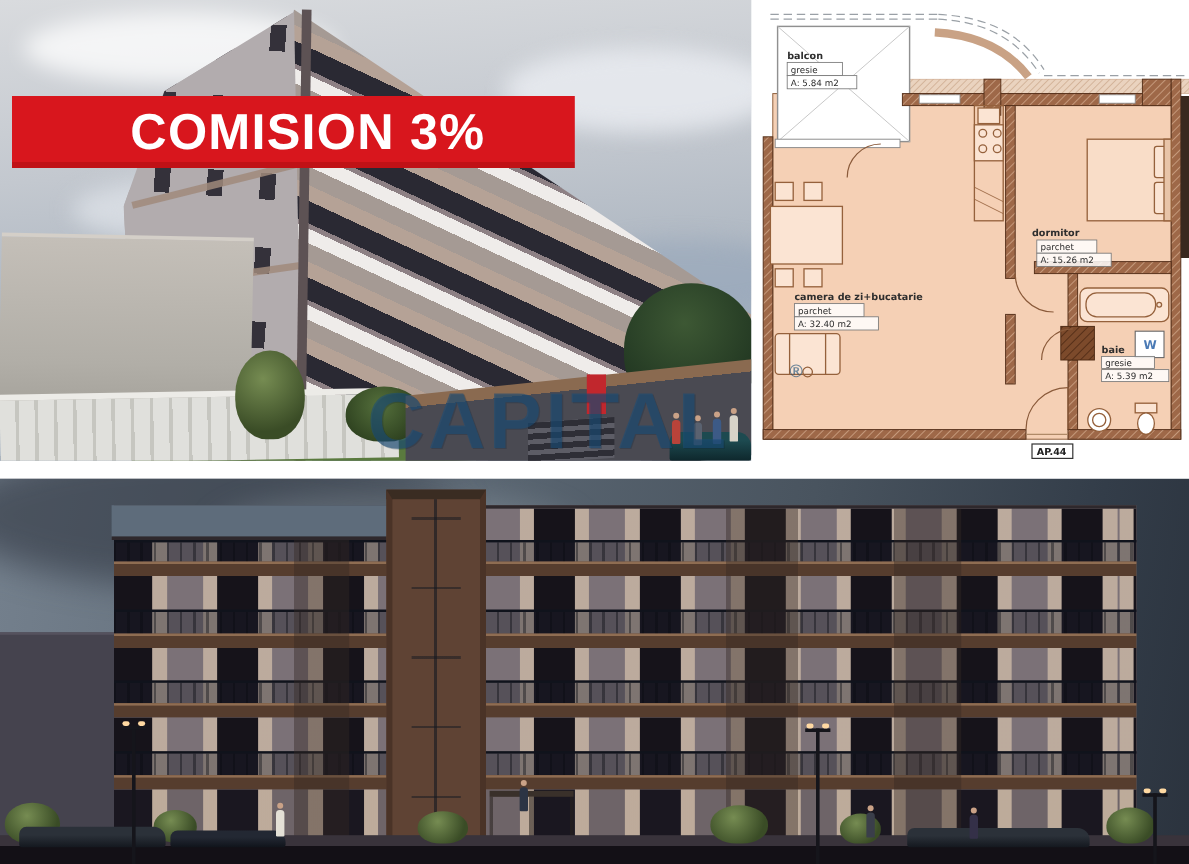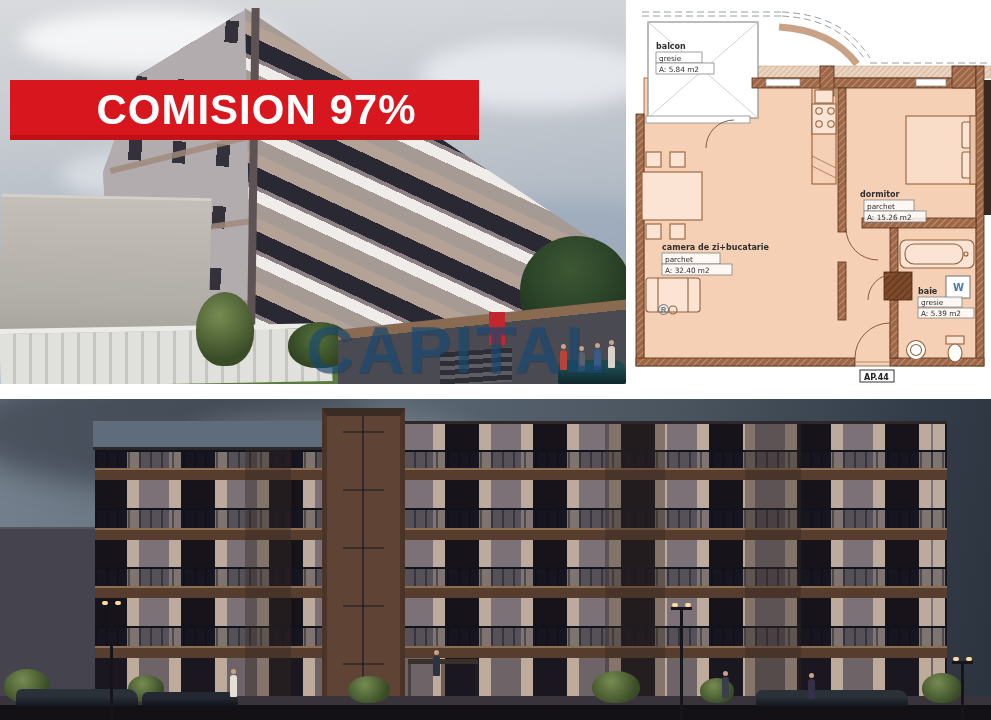--- a/index.html
+++ b/index.html
@@ -170,21 +170,21 @@
     <div class="bush tl-tree-c"></div>
     <div class="tl-podium"></div>
     <div class="tl-stairs"></div>
     <div class="tl-car"></div>
     <div class="person p1"></div>
     <div class="person p2"></div>
     <div class="person p3"></div>
     <div class="person p4"></div>
     <div class="tl-flag"></div>
     <div class="banner">
-      <span>COMISION 97%</span>
+      <span>COMISION 3%</span>
     </div>
   </section>
 
   <section class="plan">
     <svg width="357" height="384" viewBox="0 0 357 384">
       <defs>
         <pattern id="pw" width="5" height="5" patternUnits="userSpaceOnUse" patternTransform="rotate(45)">
           <rect width="5" height="5" fill="#9e6848"></rect>
             <line x1="0" y1="0" x2="0" y2="5" stroke="#c79b7d" stroke-width="1.6"></line>
         </pattern>

